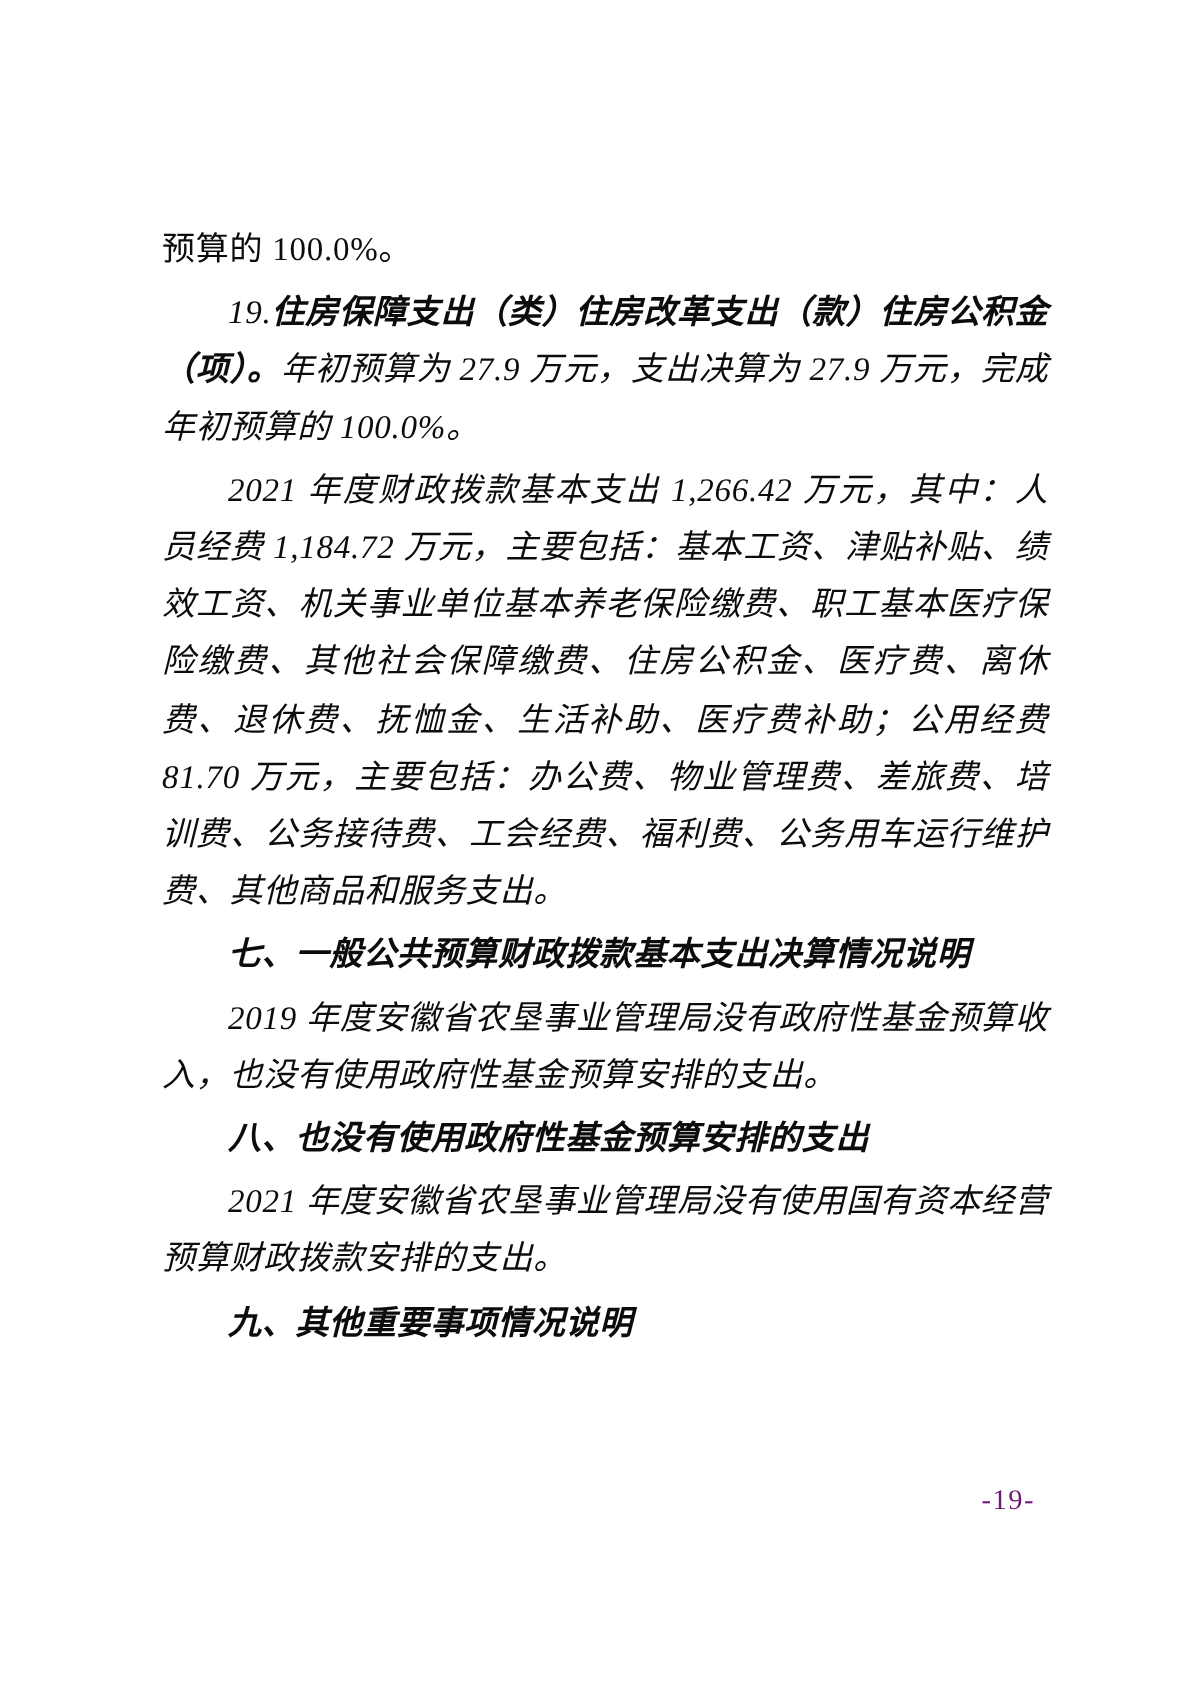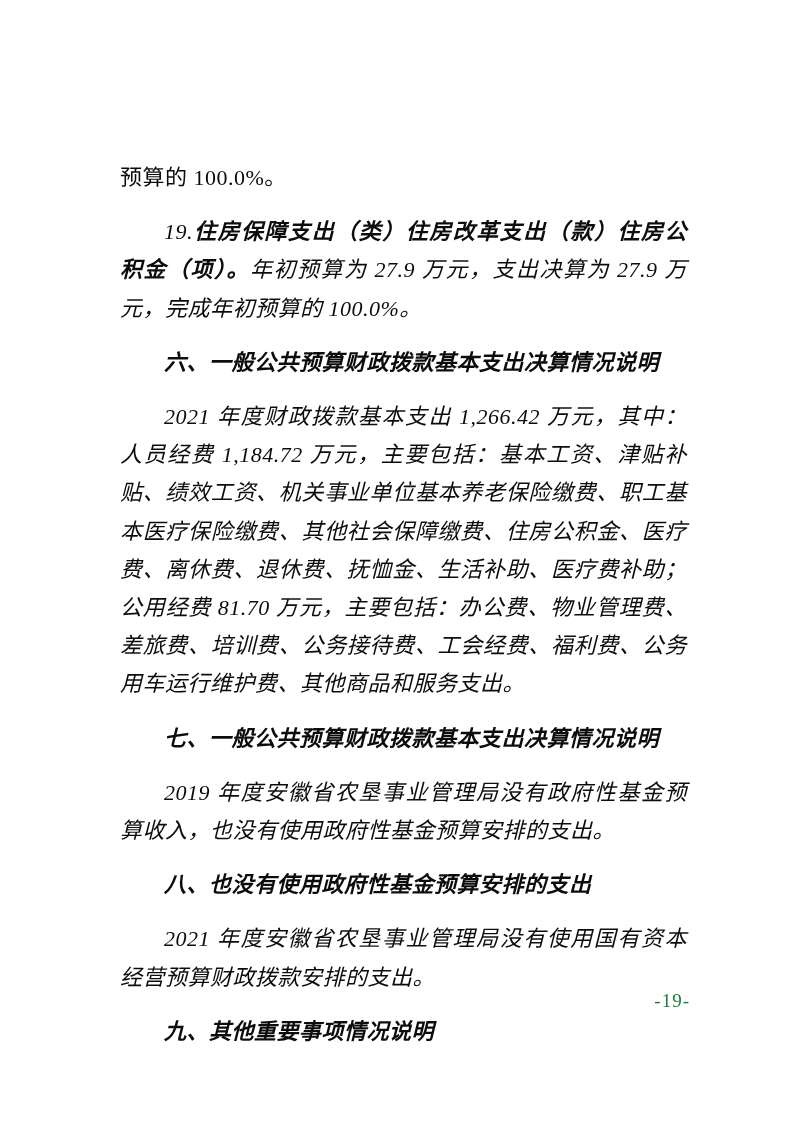--- a/index.html
+++ b/index.html
@@ -16,21 +16,21 @@
     font-family: "Liberation Serif", "DejaVu Serif", serif;
     color: #0c0c0c;
   }
   .content {
     position: absolute;
     top: 143px;
     left: 104px;
     width: 599px;
   }
   .blk {
-    margin: 16px;
+    margin: 4px;
     font-size: 22px;
     line-height: 38.2px;
     text-align: justify;
     text-justify: inter-character;
     letter-spacing: 0.5px;
   }
   .blk.para, .blk.para-item, .blk.heading {
     text-indent: 2em;
     font-style: italic;
   }
@@ -48,31 +48,30 @@
   .blk.para-item .lead {
     font-weight: 700;
   }
   .page-number {
     position: absolute;
     top: 990px;
     right: 104px;
     font-family: "Liberation Serif", "DejaVu Serif", serif;
     font-size: 19px;
     letter-spacing: 1px;
-    color: #15803d;
+    color: #701a75;
   }
 </style>
 </head>
 <body>
 
 <div class="page">
   <main class="content">
       <p class="blk para-continue">预算的 100.0%。</p>
       <p class="blk para-item"><span class="num">19.</span><span class="lead">住房保障支出（类）住房改革支出（款）住房公积金（项）。</span><span class="rest">年初预算为 27.9 万元，支出决算为 27.9 万元，完成年初预算的 100.0%。</span></p>
-      <p class="blk heading">六、一般公共预算财政拨款基本支出决算情况说明</p>
       <p class="blk para">2021 年度财政拨款基本支出 1,266.42 万元，其中：人员经费 1,184.72 万元，主要包括：基本工资、津贴补贴、绩效工资、机关事业单位基本养老保险缴费、职工基本医疗保险缴费、其他社会保障缴费、住房公积金、医疗费、离休费、退休费、抚恤金、生活补助、医疗费补助；公用经费 81.70 万元，主要包括：办公费、物业管理费、差旅费、培训费、公务接待费、工会经费、福利费、公务用车运行维护费、其他商品和服务支出。</p>
       <p class="blk heading">七、一般公共预算财政拨款基本支出决算情况说明</p>
       <p class="blk para">2019 年度安徽省农垦事业管理局没有政府性基金预算收入，也没有使用政府性基金预算安排的支出。</p>
       <p class="blk heading">八、也没有使用政府性基金预算安排的支出</p>
       <p class="blk para">2021 年度安徽省农垦事业管理局没有使用国有资本经营预算财政拨款安排的支出。</p>
       <p class="blk heading">九、其他重要事项情况说明</p>
     </main>
   <div class="page-number">-19-</div>
 </div>
 

